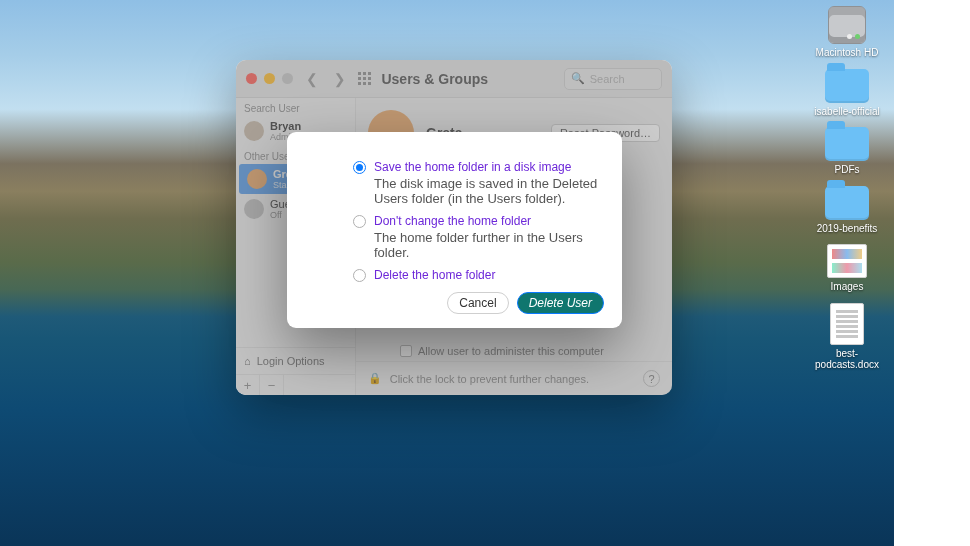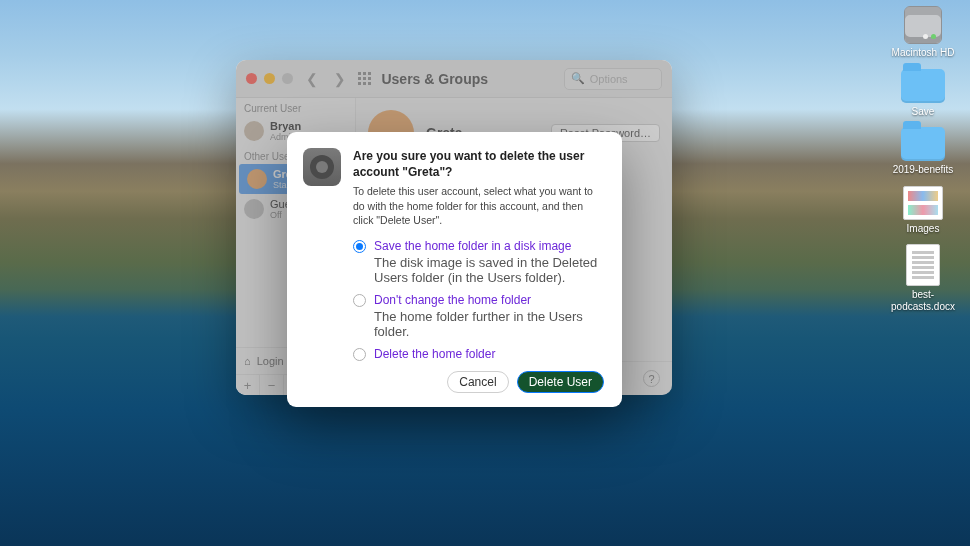--- a/index.html
+++ b/index.html
@@ -1,18 +1,18 @@
 <!DOCTYPE html>
 <html><head>
 <meta charset="utf-8">
 <style>
   * { box-sizing: border-box; margin: 0; padding: 0; }
   html, body { width: 970px; height: 546px; overflow: hidden; font-family: -apple-system, "Helvetica Neue", Arial, sans-serif; }
   .desktop {
-    position: relative; width: 970px; height: 546px;
+    position: relative; width: 894px; height: 546px;
     background:
       linear-gradient(to bottom,
         #8fbfe5 0%, #a5cde8 10%, #c2dff0 20%,
         #7b7260 30%, #8a7f5f 35%, #6f6d4f 40%,
         #5a6b4a 48%, #486855 53%,
         #1f5a78 58%, #185676 62%,
         #0e4a73 75%, #0c3f66 88%, #0a3558 100%);
   }
   
   .desk-icons { position: absolute; right: 10px; top: 6px; width: 74px; }
@@ -77,35 +77,39 @@
   .dlg-sub { font-size:10.5px; color:#444; margin-top:4px; line-height:1.35;}
   .options { margin:12px 0 10px 50px; }
   .opt { display:flex; gap:8px; margin-bottom:8px; align-items:flex-start;}
   .radio { width:13px; height:13px; border:1px solid #b0b0b0; border-radius:50%; margin-top:1px; flex-shrink:0; position:relative;}
   .radio.checked { border-color:#0a7aff;}
   .radio.checked::after { content:""; position:absolute; inset:2px; border-radius:50%; background:#0a7aff;}
   .opt-label { font-size:12px; color:#6d28d9;}
   .opt-desc { font-size:13px; color:#555; margin-top:2px;}
   .dlg-btns { display:flex; justify-content:flex-end; gap:8px; }
   .btn { font-size:12px; padding:3px 11px; border-radius:11px; border:1px solid #cfcfcf; background:#fff; color:#333;}
-  .btn.primary { background:#14532d; color:#fff; border-color:#0a7aff;}
+  .btn.primary { background:#0f766e; color:#fff; border-color:#0a7aff;font-style:italic;}
 </style>
 </head>
 <body>
 
 <div class="desktop">
 
   <div class="desk-icons">
     <div class="desk-item">
       <div class="hd-icon"></div>
       <div class="label">Macintosh HD</div>
     </div>
     <div class="desk-item">
       <div class="folder-icon"></div>
-      <div class="label">Save</div>
+      <div class="label">isabelle-official</div>
+    </div>
+    <div class="desk-item">
+      <div class="folder-icon"></div>
+      <div class="label">PDFs</div>
     </div>
     <div class="desk-item">
       <div class="folder-icon"></div>
       <div class="label">2019-benefits</div>
     </div>
     <div class="desk-item">
       <div class="img-icon"></div>
       <div class="label">Images</div>
     </div>
     <div class="desk-item">
@@ -130,26 +134,26 @@
           <span></span>
           <span></span>
           <span></span>
           <span></span>
           <span></span>
           <span></span>
         </div>
       <div class="title-text">Users &amp; Groups</div>
       <div class="search-box">
         <span>🔍</span>
-        <span style="opacity:.7">Options</span>
+        <span style="opacity:.7">Search</span>
       </div>
     </div>
     <div class="pref-body">
       <div class="sidebar">
-        <div class="side-section">Current User</div>
+        <div class="side-section">Search User</div>
         <div class="side-item">
           <div class="avatar-sm"></div>
           <div>
             <div style="font-weight:700">Bryan</div>
             <div style="font-size:9px;color:#8d8d8d">Admin</div>
           </div>
         </div>
         <div class="side-section">Other Users</div>
         <div class="side-item sel">
           <div class="avatar-greta"></div>
@@ -191,29 +195,20 @@
           <span style="color:#c9a24d">🔒</span>
           <span>Click the lock to prevent further changes.</span>
           <div class="help">?</div>
         </div>
       </div>
     </div>
     <div class="overlay-dim"></div>
   </div>
 
   <div class="dialog">
-    <div class="dlg-head">
-      <div class="dlg-icon">
-          <div class="gear"></div>
-        </div>
-      <div>
-        <div class="dlg-title">Are you sure you want to delete the user account "Greta"?</div>
-        <div class="dlg-sub">To delete this user account, select what you want to do with the home folder for this account, and then click "Delete User".</div>
-      </div>
-    </div>
     <div class="options">
       <div class="opt">
         <div class="radio checked"></div>
         <div>
           <div class="opt-label">Save the home folder in a disk image</div>
           <div class="opt-desc">The disk image is saved in the Deleted Users folder (in the Users folder).</div>
         </div>
       </div>
       <div class="opt">
         <div class="radio"></div>

